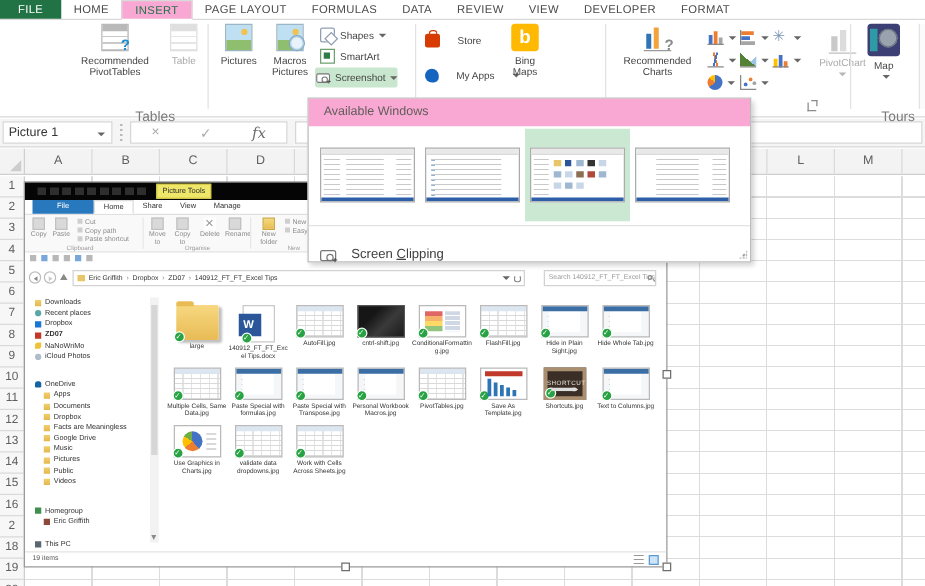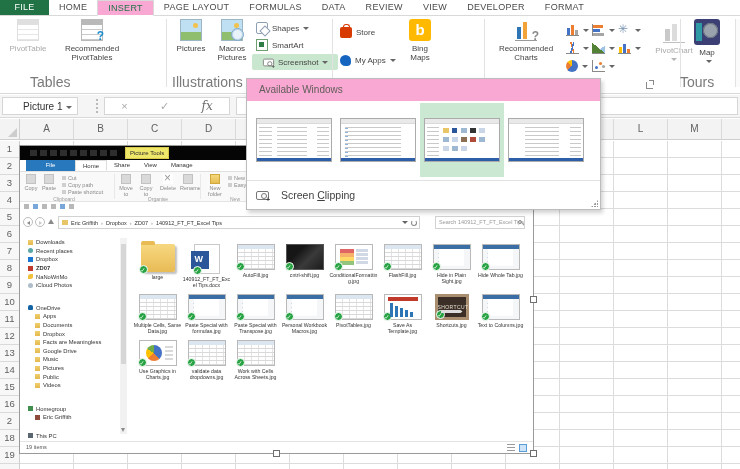--- a/index.html
+++ b/index.html
@@ -10,21 +10,21 @@
   .tabbar { position:absolute; left:0; top:0; width:740px; height:16px; background:#fff;
             border-bottom:1px solid #d9d9d9; display:flex; align-items:stretch; z-index:5; }
   .tab { font-size:9px; line-height:15px; padding:0 10px; color:#4a4a4a; letter-spacing:.3px; white-space:nowrap; }
   .tab.file { background:#217346; color:#fff; min-width:46px; text-align:center; }
   .tab.active { background:#f9a8d4; color:#217346; border:1px solid #d9d9d9; border-bottom:1px solid #fff; margin-bottom:-1px; }
 
   
   .ribbon { position:absolute; left:0; top:16px; width:740px; height:78px; background:#fff;
             border-bottom:1px solid #d9d9d9; z-index:5; }
   .gsep { position:absolute; top:3px; height:68px; width:1px; background:#e2e2e2; }
-  .glabel { position:absolute; top:58px; font-size:14px; color:#7a7a7a; text-align:left; }
+  .glabel { position:absolute; top:72px; font-size:11px; color:#7a7a7a; text-align:right; }
   .bigbtn { position:absolute; top:3px; height:58px; display:flex; flex-direction:column; align-items:center; font-size:8px; text-align:center; color:#444; }
   .bigbtn .blab { margin-top:3px; line-height:9px; }
   .bigbtn.dis { color:#a9a9a9; }
   .bico { width:22px; height:22px; position:relative; }
   .grid-ico { background:
       linear-gradient(#b9b9b9,#b9b9b9) 0 0/100% 5px no-repeat,
       repeating-linear-gradient(to bottom,#fff 0 4px,#c9c9c9 4px 5px),
       repeating-linear-gradient(to right,transparent 0 6px,#c9c9c9 6px 7px);
       border:1px solid #b9b9b9; }
   .q-mark { position:absolute; right:-2px; bottom:-3px; font-size:12px; font-weight:bold; color:#1d8ccc; }
@@ -33,27 +33,27 @@
   .pic-ico.online::before { content:""; position:absolute; left:9px; top:8px; width:11px; height:11px; border-radius:50%;
       background:#e8f2fa; border:1px solid #7aa7c9; box-shadow:inset 0 0 0 1px rgba(122,167,201,.4); }
 
   .smallbtn { position:absolute; height:16px; display:flex; align-items:center; font-size:8px; color:#444; white-space:nowrap; }
   .smallbtn .sico { width:12px; height:12px; margin-right:4px; position:relative; }
   .arrow-d { width:0; height:0; border-left:3px solid transparent; border-right:3px solid transparent; border-top:3px solid #666; margin-left:4px; }
   .shapes-ico { border:1px solid #8f9fb3; border-radius:2px; }
   .shapes-ico::after { content:""; position:absolute; right:-2px; bottom:-2px; width:6px; height:6px; border:1px solid #8f9fb3; transform:rotate(45deg); background:#fff; }
   .smartart-ico { background:#fff; border:1px solid #6fa070; }
   .smartart-ico::after { content:""; position:absolute; left:2px; top:2px; width:5px; height:5px; background:#2e7d46; }
-  .scrbtn { background:#c9e7ce; border-radius:2px; padding:0 10px; }
+  .scrbtn { background:#c9e7ce; border-radius:2px; padding:0 0; }
 
   .cam { position:relative; width:13px; height:9px; border:1px solid #777; border-radius:2px; background:#fdfdfd; }
   .cam::before { content:""; position:absolute; left:4px; top:1.5px; width:4px; height:4px; border:1px solid #777; border-radius:50%; }
   .cam::after { content:"+"; position:absolute; right:-2px; bottom:-4px; font-size:7px; color:#444; font-weight:bold; }
 
-  .medbtn { position:absolute; display:flex; align-items:center; font-size:8px; color:#444; height:15px; }
+  .medbtn { position:absolute; display:flex; align-items:center; font-size:8px; color:#444; height:15px;gap:10px; }
   .store-ico { width:12px; height:11px; background:#d83b01; border-radius:2px; position:relative; margin-right:4px; }
   .store-ico::before { content:""; position:absolute; left:3px; top:-3px; width:5px; height:4px; border:1px solid #d83b01; border-bottom:none; border-radius:3px 3px 0 0; }
   .myapps-ico { width:11px; height:11px; background:#1565c0; border-radius:50% 50% 4px 50%; margin-right:4px; }
 
   .bing-ico { width:22px; height:22px; background:#ffb900; border-radius:3px; color:#fff; font-weight:bold; font-size:15px; text-align:center; line-height:21px; }
   .pg-ico { width:22px; height:22px; background:#217346; border-radius:2px; position:relative; }
   .pg-ico::before { content:""; position:absolute; left:12px; top:4px; width:6px; height:6px; border-radius:50%; background:#fff; }
   .pg-ico::after { content:""; position:absolute; left:10px; top:11px; width:10px; height:8px; border-radius:3px 3px 0 0; background:#fff; }
   .recchart-ico { position:relative; background:
       linear-gradient(#2e75b6,#2e75b6) 2px 8px/4px 12px no-repeat,
@@ -78,21 +78,21 @@
   .launcher::after { content:""; position:absolute; left:2px; top:-2px; width:4px; height:4px; border-right:1px solid #8a8a8a; border-top:1px solid #8a8a8a; }
   .mapbtn { position:absolute; left:686px; top:3px; width:42px; height:72px; display:flex; flex-direction:column; align-items:center; font-size:8px; color:#444; }
   .map-ico { width:26px; height:26px; border-radius:3px; background:#3b3f74; position:relative; }
   .map-ico::before { content:""; position:absolute; left:2px; top:4px; width:6px; height:18px; background:#2e9aa5; }
   .map-ico::after { content:""; position:absolute; left:9px; top:4px; width:15px; height:15px; border-radius:50%; background:#9aa3ad;
        box-shadow:inset 0 0 0 1px #6b7480; }
   .cutoff { position:absolute; right:0; top:3px; width:5px; height:68px; border-left:1px solid #e2e2e2; background:#fbfbfb; }
 
   
   .fbar { position:absolute; left:0; top:95px; width:740px; height:23px; background:#f5f5f5; border-bottom:1px solid #d9d9d9; z-index:4; }
-  .namebox { position:absolute; left:2px; top:2px; width:76px; height:18px; background:#fff; border:1px solid #d6d6d6; font-size:10px; color:#333; line-height:17px; padding-left:20px; }
+  .namebox { position:absolute; left:2px; top:2px; width:88px; height:18px; background:#fff; border:1px solid #d6d6d6; font-size:10px; color:#333; line-height:17px; padding-left:4px; }
   .namebox .arrow-d { position:absolute; right:5px; top:8px; }
   .fdots { position:absolute; left:96px; top:4px; width:2px; height:14px; background:repeating-linear-gradient(#b9b9b9 0 2px, transparent 2px 4px); }
   .fbtns { position:absolute; left:104px; top:2px; width:126px; height:18px; background:#fff; border:1px solid #d6d6d6; display:flex; align-items:center; justify-content:space-around; color:#a9a9a9; }
   .fbtns .fx { font-family:"DejaVu Serif", serif; font-style:italic; font-size:12px; color:#6d6d6d; }
   .fbtns .glyph { font-size:11px; }
   .finput { position:absolute; left:236px; top:2px; width:502px; height:18px; background:#fff; border:1px solid #d6d6d6; }
 
   
   .corner { position:absolute; left:0; top:119px; width:20px; height:21px; background:#f3f3f3; border-right:1px solid #cfcfcf; border-bottom:1px solid #cfcfcf; z-index:1; }
   .corner::after { content:""; position:absolute; right:2px; bottom:2px; border-left:9px solid transparent; border-bottom:9px solid #cdcdcd; }
@@ -230,21 +230,21 @@
   .t-list .side { position:absolute; left:4px; top:8px; width:3px; height:32px; background:repeating-linear-gradient(to bottom,#8fb3d9 0 2px,transparent 2px 4px); }
   .t-exp .side { position:absolute; left:2px; top:8px; width:12px; height:30px; }
   .t-exp .icons { position:absolute; left:18px; top:9px; width:46px; height:28px;
       background:
        linear-gradient(#e8c667,#e8c667) 0 0/6px 5px, linear-gradient(#2b579a,#2b579a) 9px 0/5px 5px, linear-gradient(#9fb8d2,#9fb8d2) 18px 0/6px 5px, linear-gradient(#333,#333) 27px 0/6px 5px, linear-gradient(#c9d6e8,#c9d6e8) 36px 0/6px 5px,
        linear-gradient(#9fb8d2,#9fb8d2) 0 9px/6px 5px, linear-gradient(#c9d6e8,#c9d6e8) 9px 9px/6px 5px, linear-gradient(#8a6f52,#8a6f52) 18px 9px/6px 5px, linear-gradient(#b04a3a,#b04a3a) 27px 9px/6px 5px, linear-gradient(#9fb8d2,#9fb8d2) 36px 9px/6px 5px,
        linear-gradient(#c9d6e8,#c9d6e8) 0 18px/6px 5px, linear-gradient(#9fb8d2,#9fb8d2) 9px 18px/6px 5px, linear-gradient(#c9d6e8,#c9d6e8) 18px 18px/6px 5px;
       background-repeat:no-repeat; }
   .t-doc2 .body { position:absolute; left:16px; top:8px; width:34px; height:34px; }
   .t-doc2 .rpanel { position:absolute; right:2px; top:8px; width:11px; height:32px; }
-  .pclip { position:absolute; left:0; top:101px; width:353px; height:29px; border-top:1px solid #e2e2e2; display:flex; align-items:center; }
+  .pclip { position:absolute; left:0; top:101px; width:353px; height:29px; border-top:1px solid #e2e2e2; display:flex; align-items:flex-end; }
   .pclip .cam { margin-left:9px; }
   .pclip .txt { margin-left:12px; font-size:10.5px; color:#3f3f3f; }
   .pclip .key { text-decoration:underline; }
   .grip { position:absolute; right:2px; bottom:2px; width:7px; height:7px;
       background:radial-gradient(circle at 1px 1px,#9a9a9a 1px,transparent 1.2px) 0 0/3px 3px; clip-path:polygon(100% 0,100% 100%,0 100%); }
 </style>
 </head>
 <body>
 
 <div class="tabbar">
@@ -256,29 +256,29 @@
     <div class="tab">FORMULAS</div>
     <div class="tab">DATA</div>
     <div class="tab">REVIEW</div>
     <div class="tab">VIEW</div>
     <div class="tab">DEVELOPER</div>
     <div class="tab">FORMAT</div>
   </div>
 
 <div class="ribbon">
 
-  <div class="bigbtn dis" style="left:4px; width:48px;">
-    <div class="bico grid-ico" style="opacity:.45;"></div>
-    <div class="blab">PivotTable</div>
-  </div>
   <div class="bigbtn" style="left:56px; width:72px;">
     <div class="bico grid-ico">
         <span class="q-mark">?</span>
       </div>
     <div class="blab">Recommended PivotTables</div>
+  </div>
+  <div class="bigbtn dis" style="left:130px; width:34px;">
+    <div class="bico grid-ico" style="opacity:.45;"></div>
+    <div class="blab">Table</div>
   </div>
   <div class="glabel" style="left:30px; width:110px;">Tables</div>
   <div class="gsep" style="left:166px;"></div>
 
   <div class="bigbtn" style="left:172px; width:38px;">
     <div class="bico pic-ico"></div>
     <div class="blab">Pictures</div>
   </div>
   <div class="bigbtn" style="left:212px; width:40px;">
     <div class="bico pic-ico online"></div>

